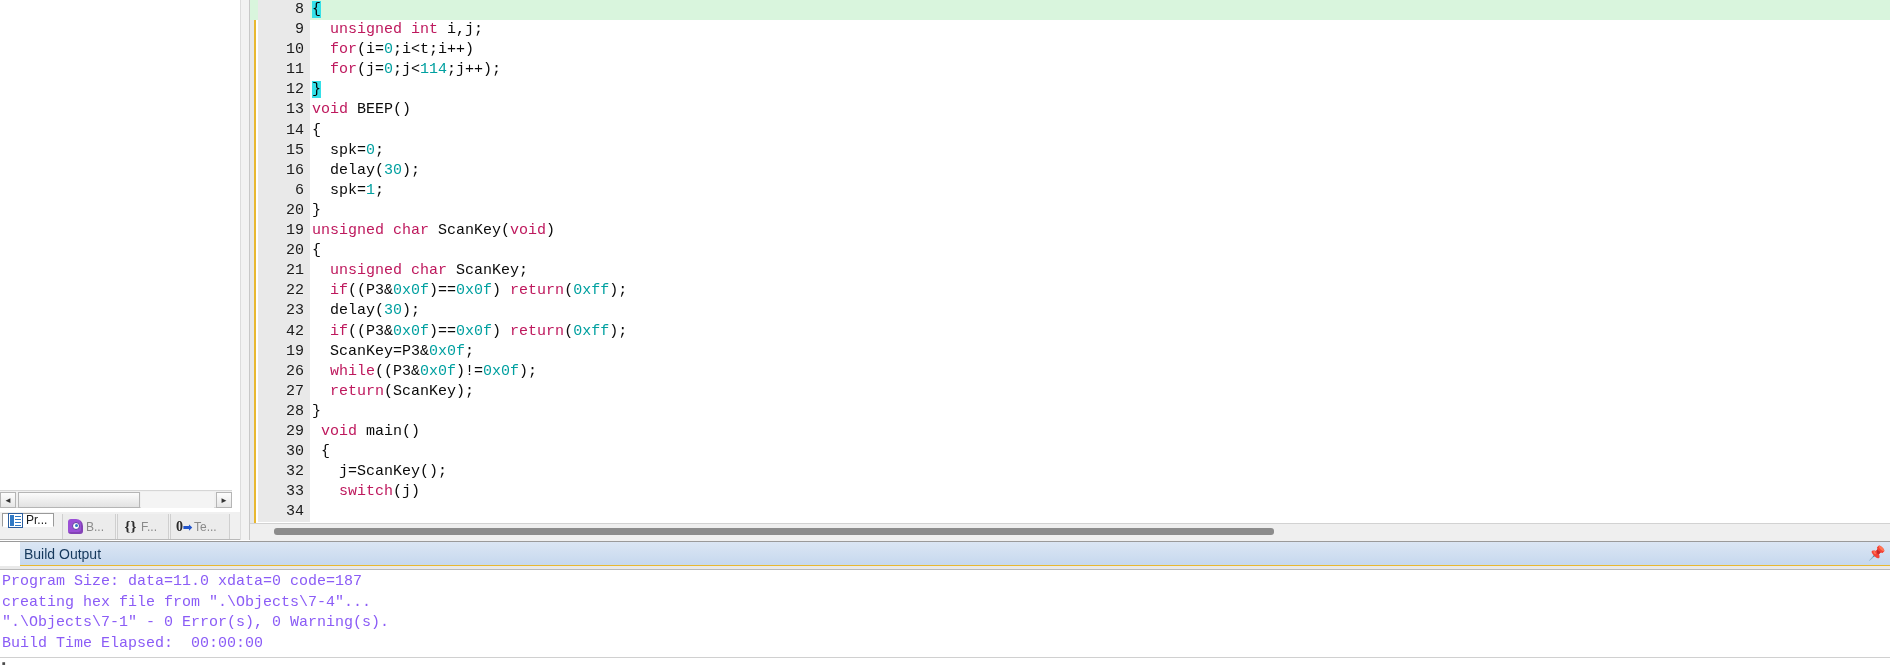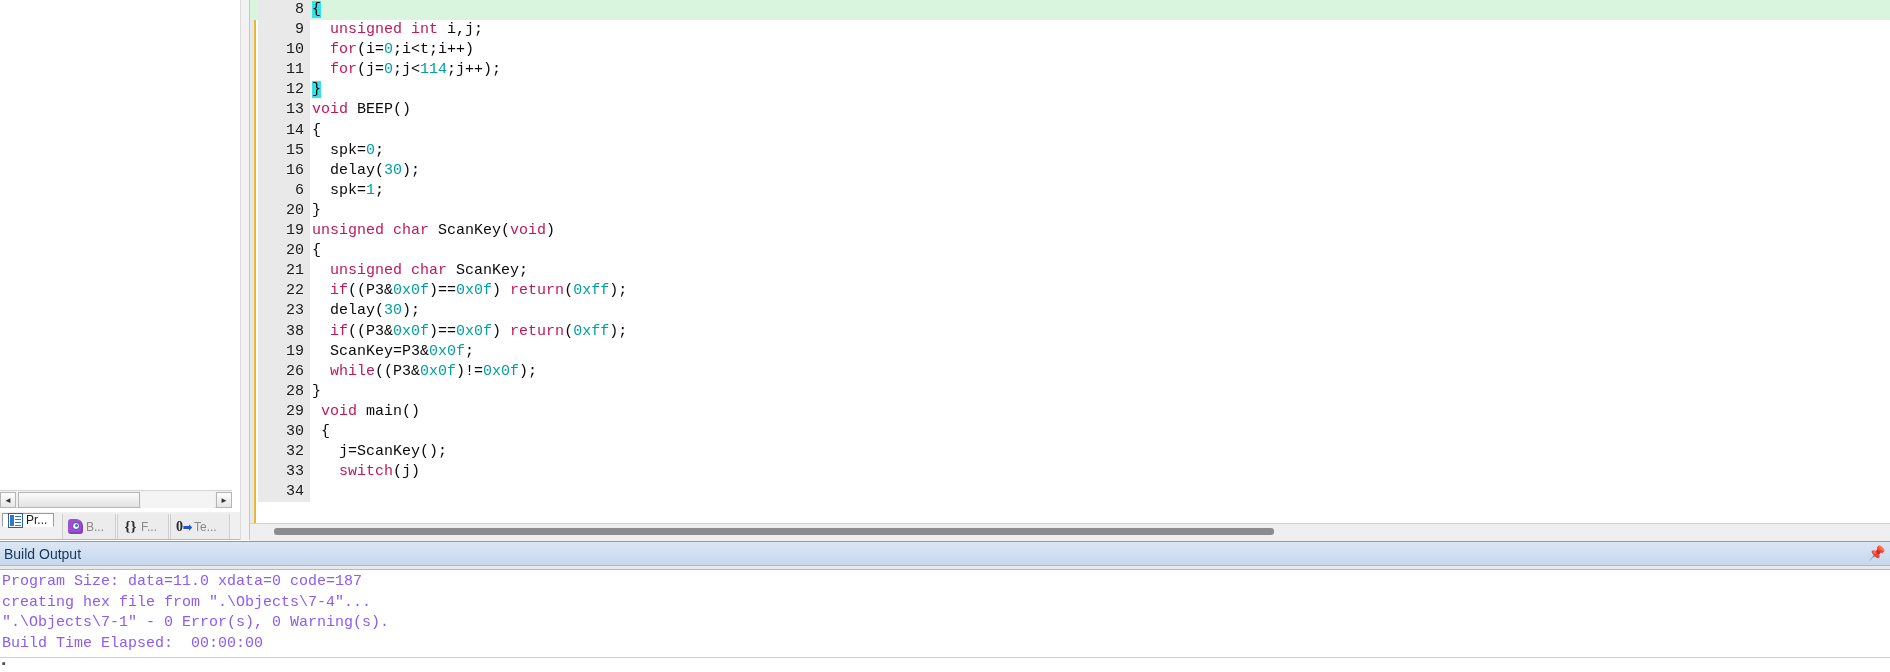--- a/index.html
+++ b/index.html
@@ -295,20 +295,21 @@
     box-sizing: border-box;
   }
   #build-header {
     position: relative;
     height: 24px;
     background: linear-gradient(#dbe6f4, #c6d8ee);
     border-bottom: 1px solid #e8b830;
     display: flex;
     align-items: center;
     box-sizing: border-box;
+    margin-left: 20px;
   }
   #build-title {
     font-size: 14px;
     color: #15385c;
     padding-left: 4px;
     font-family: "Liberation Sans", sans-serif;
   }
   #pin-icon {
     position: absolute;
     right: 8px;
@@ -398,23 +399,24 @@
         <div class="cline"><span class="lno">14</span><span class="ctext"><span>{</span></span></div>
         <div class="cline"><span class="lno">15</span><span class="ctext"><span>  spk=</span><span class="num">0</span><span>;</span></span></div>
         <div class="cline"><span class="lno">16</span><span class="ctext"><span>  delay(</span><span class="num">30</span><span>);</span></span></div>
         <div class="cline"><span class="lno">6</span><span class="ctext"><span>  spk=</span><span class="num">1</span><span>;</span></span></div>
         <div class="cline"><span class="lno">20</span><span class="ctext"><span>}</span></span></div>
         <div class="cline"><span class="lno">19</span><span class="ctext"><span class="kw">unsigned char</span><span> ScanKey(</span><span class="kw">void</span><span>)</span></span></div>
         <div class="cline"><span class="lno">20</span><span class="ctext"><span>{</span></span></div>
         <div class="cline"><span class="lno">21</span><span class="ctext"><span>  </span><span class="kw">unsigned char</span><span> ScanKey;</span></span></div>
         <div class="cline"><span class="lno">22</span><span class="ctext"><span>  </span><span class="kw">if</span><span>((P3&amp;</span><span class="num">0x0f</span><span>)==</span><span class="num">0x0f</span><span>) </span><span class="kw">return</span><span>(</span><span class="num">0xff</span><span>);</span></span></div>
         <div class="cline"><span class="lno">23</span><span class="ctext"><span>  delay(</span><span class="num">30</span><span>);</span></span></div>
-        <div class="cline"><span class="lno">38</span><span class="ctext"><span>  </span><span class="kw">if</span><span>((P3&amp;</span><span class="num">0x0f</span><span>)==</span><span class="num">0x0f</span><span>) </span><span class="kw">return</span><span>(</span><span class="num">0xff</span><span>);</span></span></div>
+        <div class="cline"><span class="lno">42</span><span class="ctext"><span>  </span><span class="kw">if</span><span>((P3&amp;</span><span class="num">0x0f</span><span>)==</span><span class="num">0x0f</span><span>) </span><span class="kw">return</span><span>(</span><span class="num">0xff</span><span>);</span></span></div>
         <div class="cline"><span class="lno">19</span><span class="ctext"><span>  ScanKey=P3&amp;</span><span class="num">0x0f</span><span>;</span></span></div>
         <div class="cline"><span class="lno">26</span><span class="ctext"><span>  </span><span class="kw">while</span><span>((P3&amp;</span><span class="num">0x0f</span><span>)!=</span><span class="num">0x0f</span><span>);</span></span></div>
+        <div class="cline"><span class="lno">27</span><span class="ctext"><span>  </span><span class="kw">return</span><span>(ScanKey);</span></span></div>
         <div class="cline"><span class="lno">28</span><span class="ctext"><span>}</span></span></div>
         <div class="cline"><span class="lno">29</span><span class="ctext"><span> </span><span class="kw">void</span><span> main()</span></span></div>
         <div class="cline"><span class="lno">30</span><span class="ctext"><span> {</span></span></div>
         <div class="cline"><span class="lno">32</span><span class="ctext"><span>   j=ScanKey();</span></span></div>
         <div class="cline"><span class="lno">33</span><span class="ctext"><span>   </span><span class="kw">switch</span><span>(j)</span></span></div>
         <div class="cline"><span class="lno">34</span><span class="ctext"></span></div>
       </div>
   </div>
 
   <div id="edit-hscroll">

